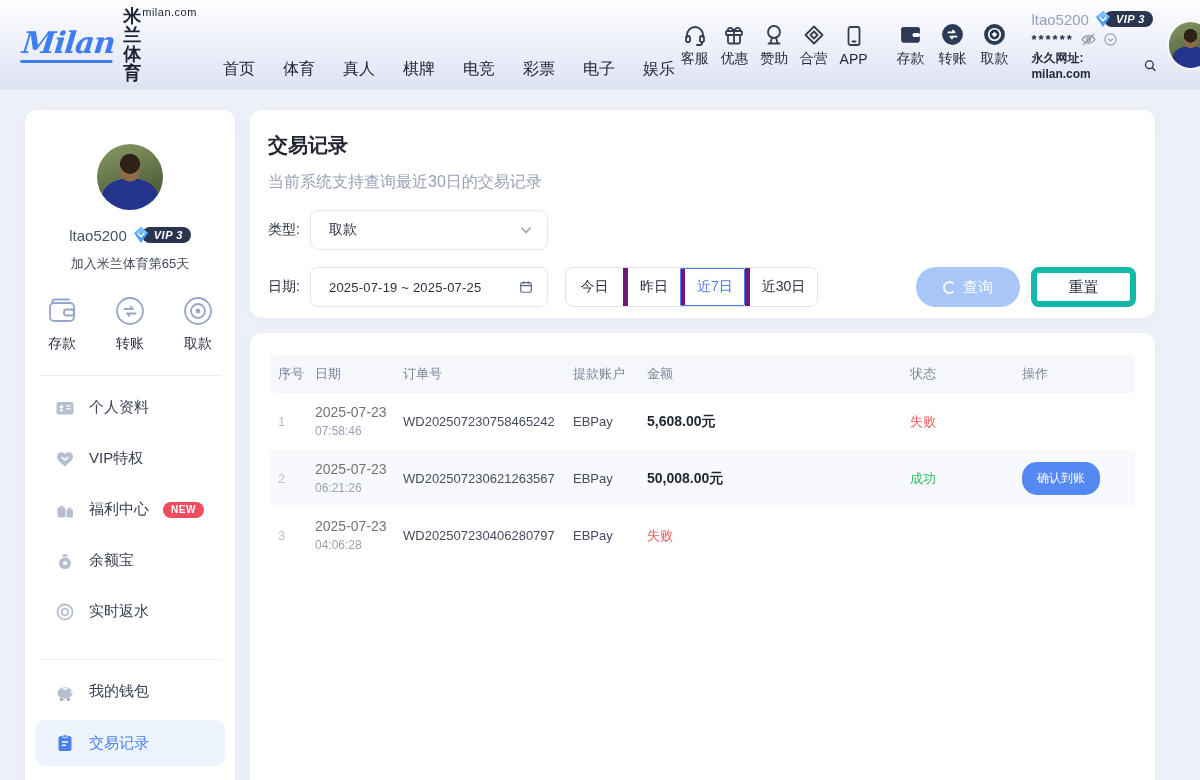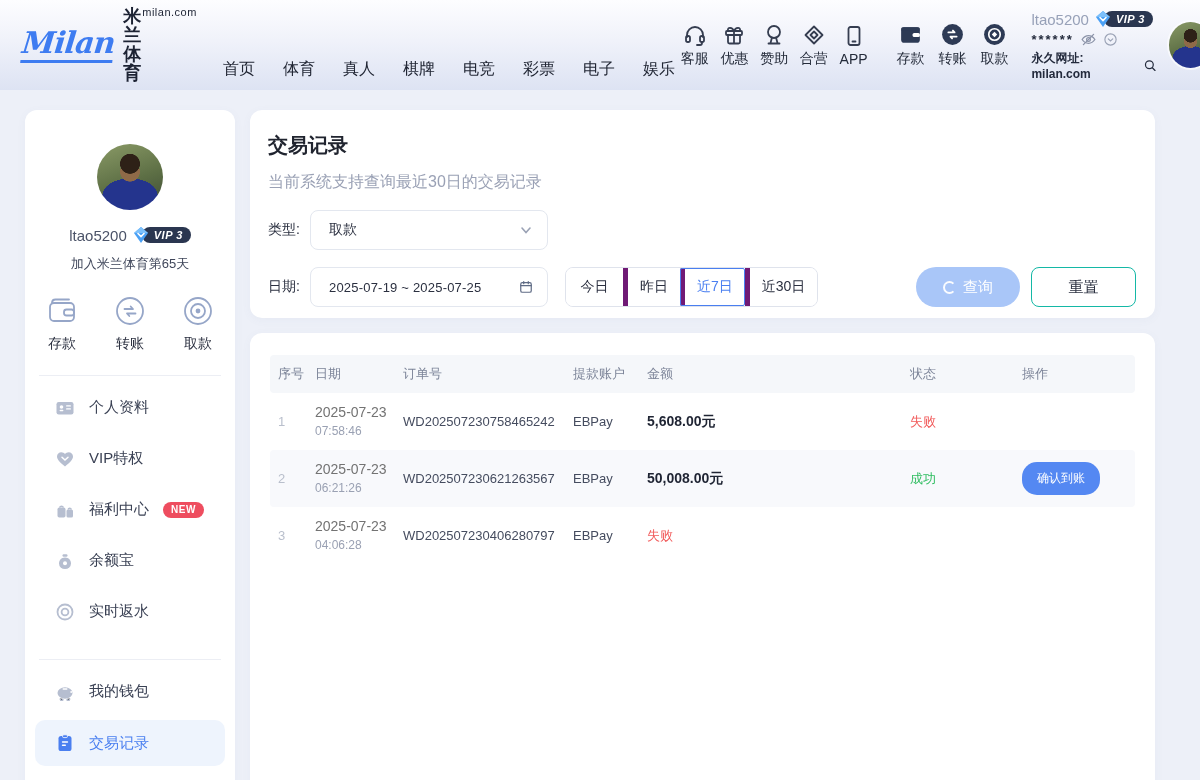--- a/index.html
+++ b/index.html
@@ -95,21 +95,21 @@
   .f-spacer { flex:1; }
   .btn-query {
     width:104px; height:40px; border:none; border-radius:20px; background:#a9c6f8;
     color:#fff; font-size:15px; display:flex; align-items:center; justify-content:center; gap:7px; cursor:pointer;
     font-family:inherit;
   }
   .spinner { width:13px; height:13px; border-radius:50%; border:2px solid rgba(255,255,255,.95);
     border-right-color:transparent; animation:spin 1s linear infinite; }
   @keyframes spin { to { transform:rotate(360deg);} }
   .btn-reset {
-    width:105px; height:40px; border:1px solid #14b8a6; border-radius:8px; background:#fff;
+    width:105px; height:40px; border:6px solid #14b8a6; border-radius:8px; background:#fff;
     color:#2b3040; font-size:15px; cursor:pointer; margin-left:11px; margin-right:1px; font-family:Liberation Sans, sans-serif;
   }
   
   .table-card { left:250px; top:333px; width:905px; height:467px; padding:22px 20px; }
   .t-head, .t-row {
     display:grid; grid-template-columns:37px 88px 170px 74px 263px 90px 1fr;
     align-items:center; padding-left:8px;
   }
   .t-head { height:38px; background:#f5f7fa; border-radius:4px; }
   .t-head .th { font-size:13px; color:#7c8498; }

